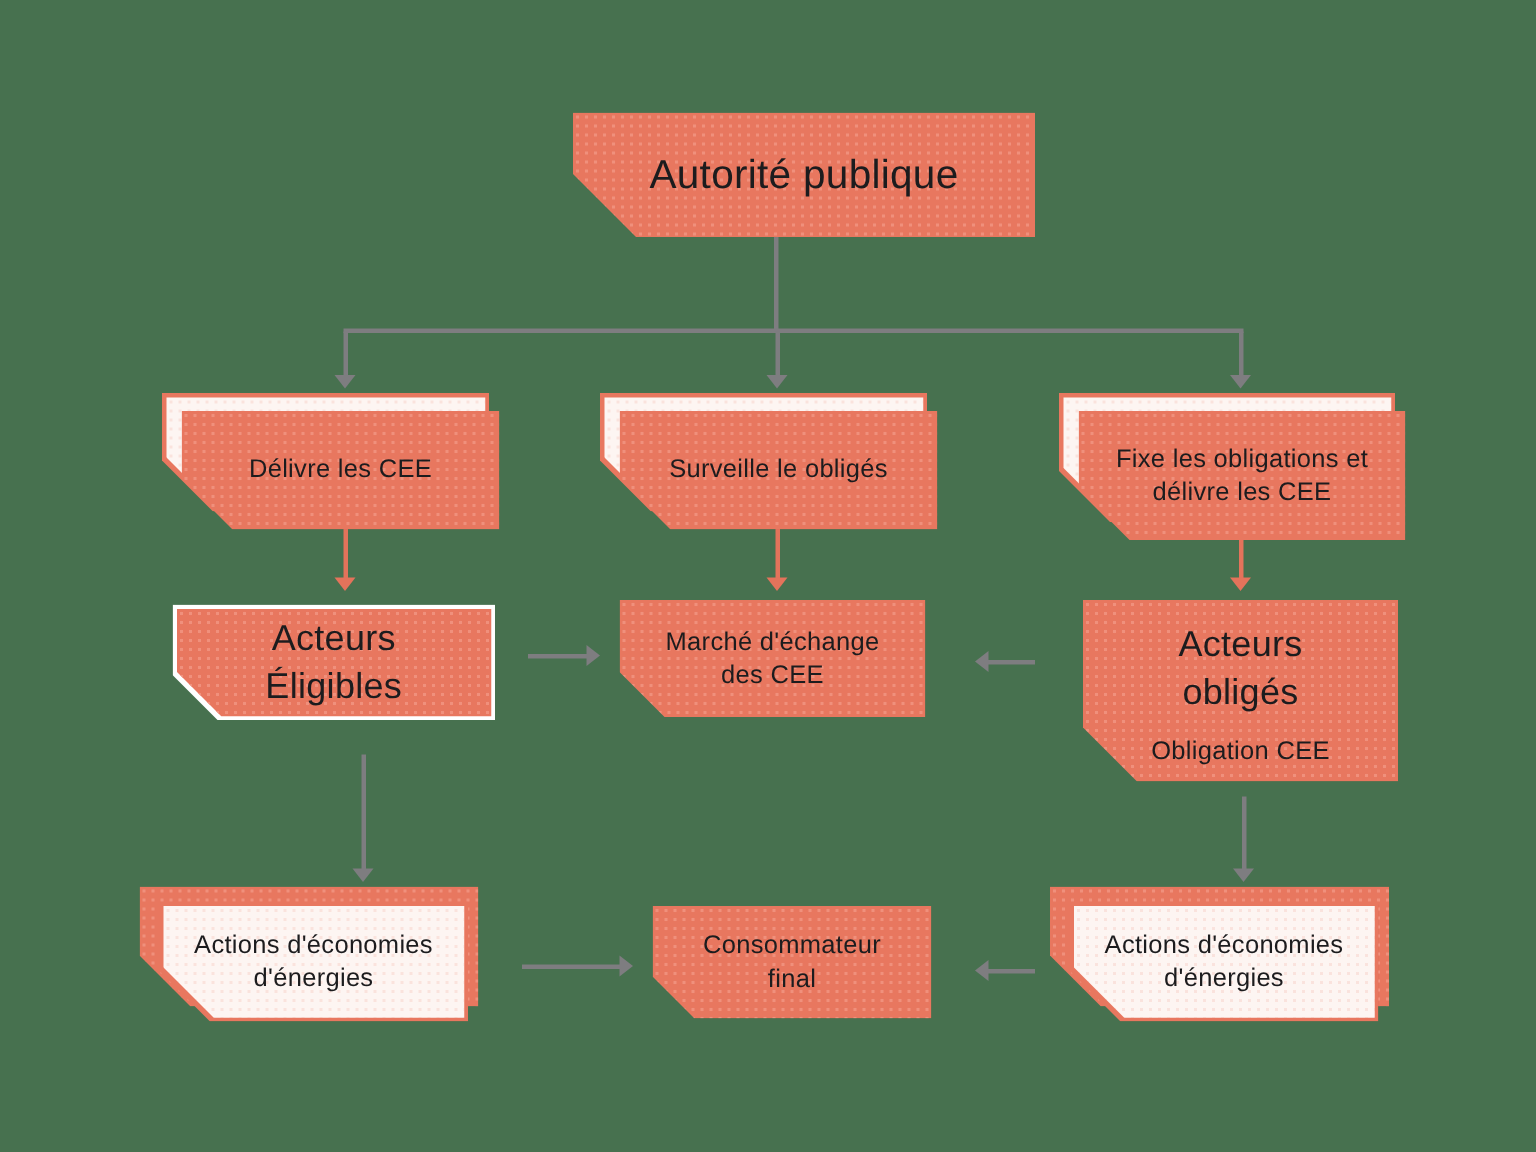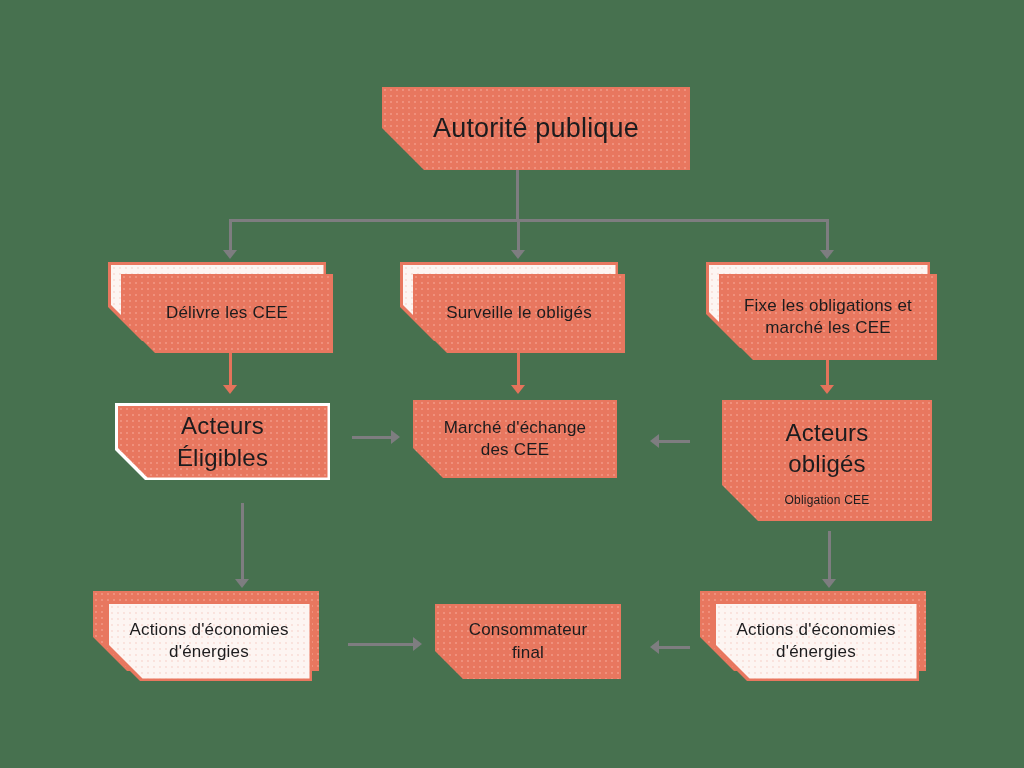--- a/index.html
+++ b/index.html
@@ -23,41 +23,41 @@
     background-image:radial-gradient(rgba(232,119,95,.14) 1px, transparent 1.25px);
     background-size:6px 6px;
   }
   .bordered{background:var(--coral,#E8775F);}        
   .wbordered{background:var(--white,#FFFFFF);}       
   .inner{position:absolute;inset:2.5px;}
   .clip28{clip-path:polygon(0 0,100% 0,100% 100%,28px 100%,0 calc(100% - 28px));}
   .clip30{clip-path:polygon(0 0,100% 0,100% 100%,30px 100%,0 calc(100% - 30px));}
   .clip34{clip-path:polygon(0 0,100% 0,100% 100%,34px 100%,0 calc(100% - 34px));}
   .clip36{clip-path:polygon(0 0,100% 0,100% 100%,36px 100%,0 calc(100% - 36px));}
-  .clip42{clip-path:polygon(0 0,100% 0,100% 100%,42px 100%,0 calc(100% - 42px));margin-top:12px;}
+  .clip42{clip-path:polygon(0 0,100% 0,100% 100%,42px 100%,0 calc(100% - 42px));}
   .shadow{filter:drop-shadow(2px 2px 0 rgba(120,50,38,.35));}
 
   
   .top-layered .back{left:0;top:0;width:calc(var(--fw) + 6px);height:var(--fh);}
   .top-layered .front{left:13px;top:12px;width:var(--fw);height:var(--fh);}
   .bot-layered .back{left:0;top:0;width:calc(var(--fw) + 20px);height:var(--fh);}
   .bot-layered .front{left:13px;top:10px;width:var(--fw);height:var(--fh);}
 
   
   .label{
     position:absolute;inset:0;display:flex;align-items:center;justify-content:center;
     text-align:center;white-space:pre-line;color:var(--text,#1C1C1E);
     letter-spacing:.2px;line-height:1.32;
   }
   .xl{font-size:27px;}
   .lg{font-size:24px;}
   .sm{font-size:17px;}
   .stack{flex-direction:column;gap:15px;padding-top:2px;}
   .stack .main{line-height:1.3;}
-  .stack .sub{font-size:12px;line-height:1;}
+  .stack .sub{font-size:17px;line-height:1;}
 
   
   .line{position:absolute;background:var(--arrow-gray,#7E7D80);}
   .varrow{position:absolute;width:14px;}
   .varrow .shaft{position:absolute;left:50%;margin-left:-1.5px;width:3px;top:0;bottom:8px;background:var(--arrow-gray,#7E7D80);}
   .varrow .head{position:absolute;left:0;bottom:0;width:0;height:0;
     border-left:7px solid transparent;border-right:7px solid transparent;
     border-top:9px solid var(--arrow-gray,#7E7D80);}
   .varrow.coralar .shaft{background:var(--arrow-coral,#E4735B);}
   .varrow.coralar .head{border-top-color:var(--arrow-coral,#E4735B);}
@@ -155,21 +155,21 @@
       <span class="label sm">Surveille le obligés</span>
     </div>
   </div>
 
   <div class="node top-layered" style="left:706px;top:262px;--fw:218px;--fh:86px;">
     <div class="sheet back bordered clip34">
         <div class="inner whitefill clip34"></div>
       </div>
     <div class="sheet front coral clip34 shadow">
       <span class="label sm">Fixe les obligations et
-marché les CEE</span>
+délivre les CEE</span>
     </div>
   </div>
 
   <div class="node" style="left:115px;top:403px;">
     <div class="sheet single wbordered clip30 shadow" style="width:215px;height:77px;">
       <div class="inner coral clip30"></div>
       <span class="label lg">Acteurs
 Éligibles</span>
     </div>
   </div>

